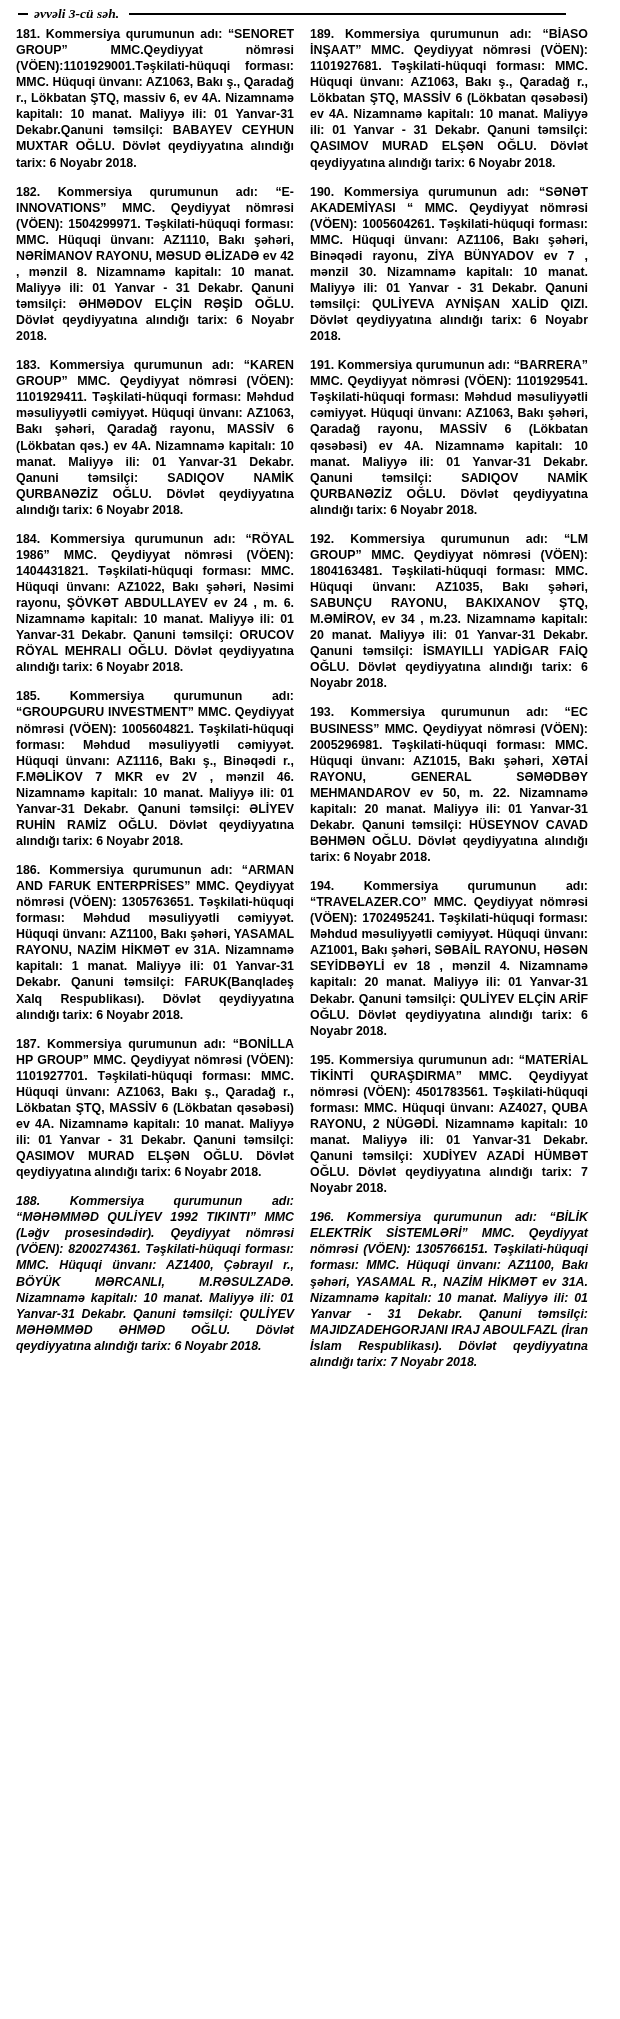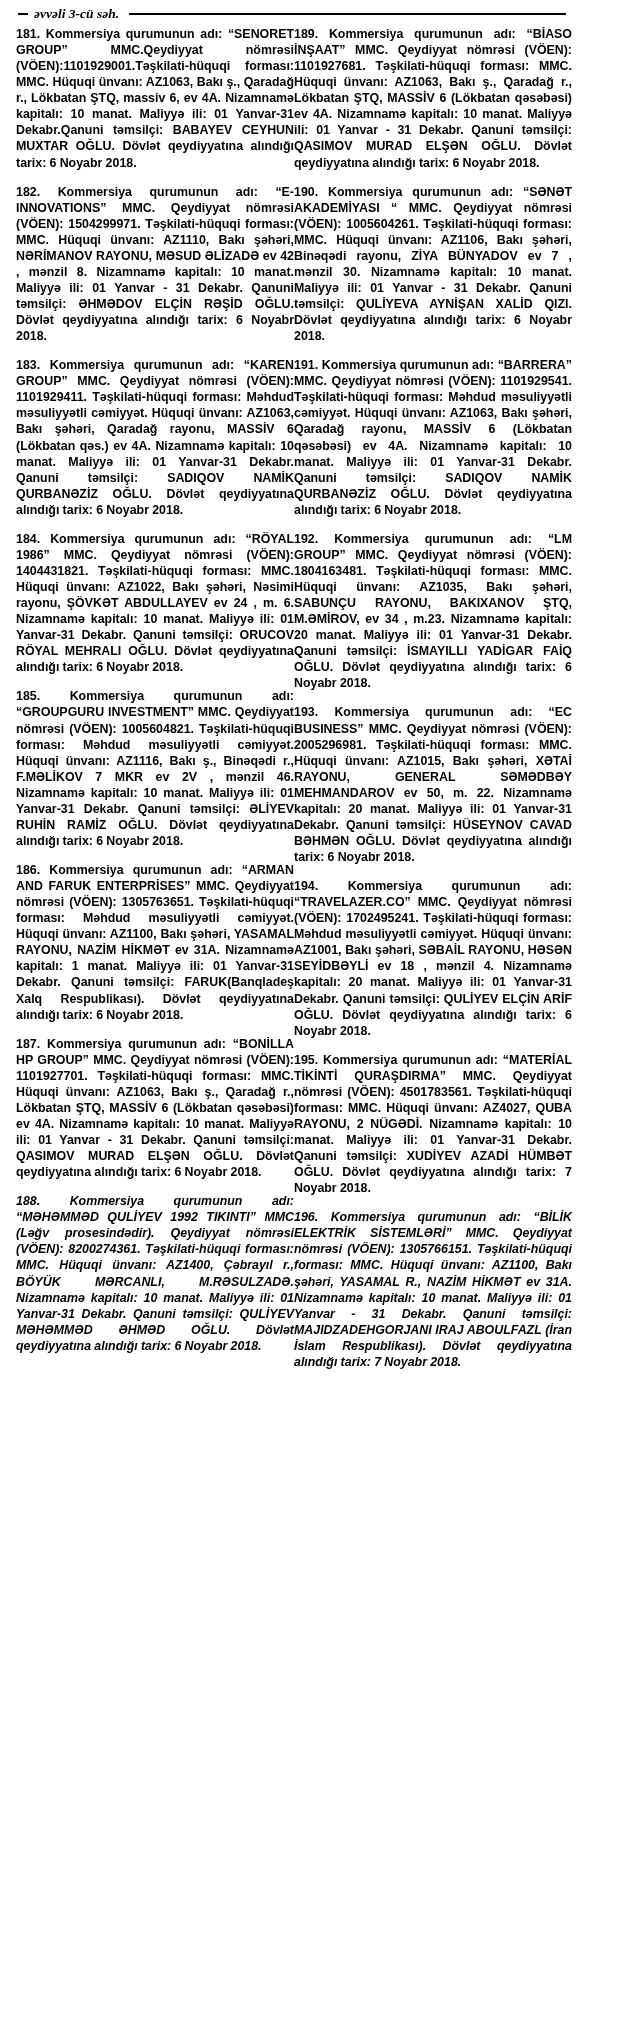--- a/index.html
+++ b/index.html
@@ -41,20 +41,21 @@
   .running-head .rule-right {
     flex: 1 1 auto;
     height: 0;
     border-top: 2px solid #000;
     margin-left: 4px;
   }
   .head-text { flex: 0 0 auto; }
 
   .columns {
     display: flex;
+    gap: 16px;
     align-items: flex-start;
   }
   .col {
     width: 278px;
     flex: 0 0 278px;
   }
   .entry {
     font-size: 12.4px;
     line-height: 1.295;
     text-align: justify;

